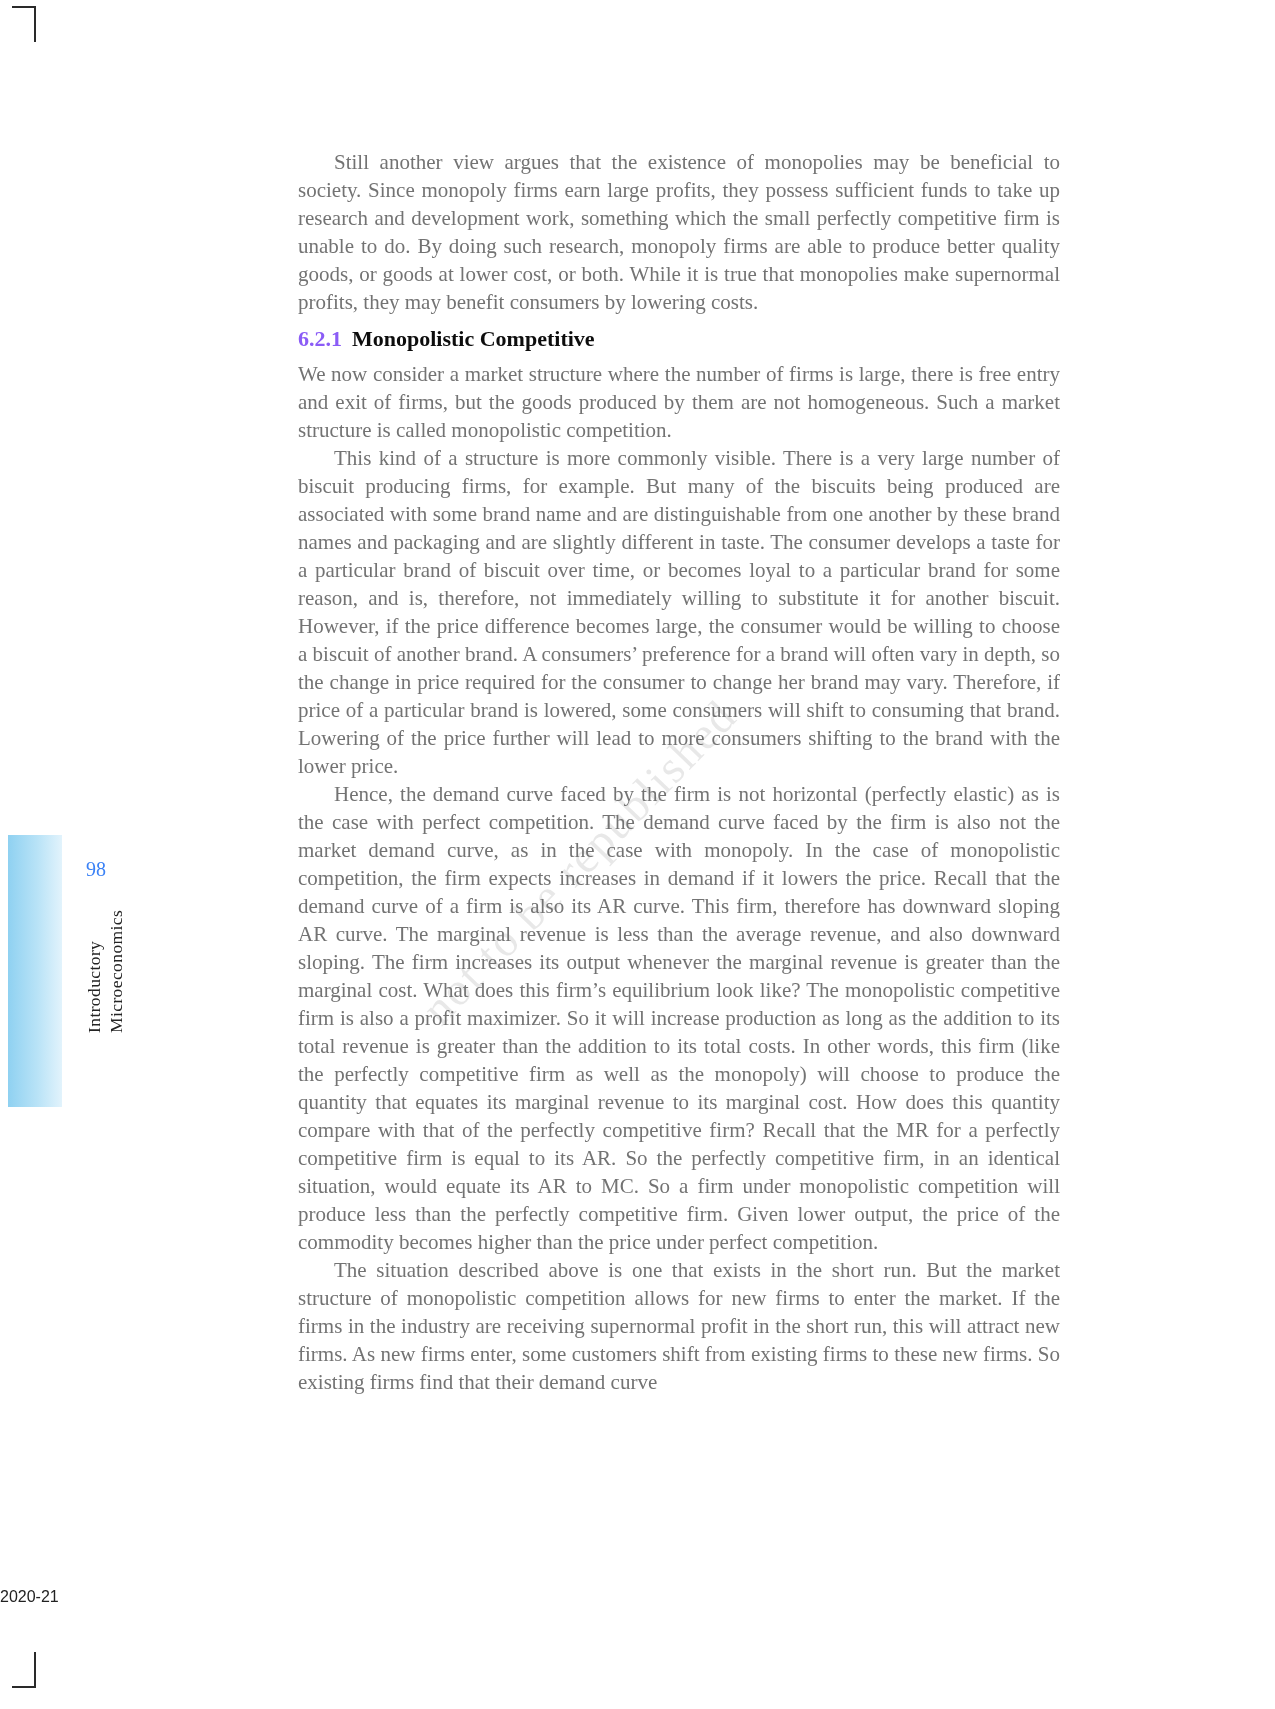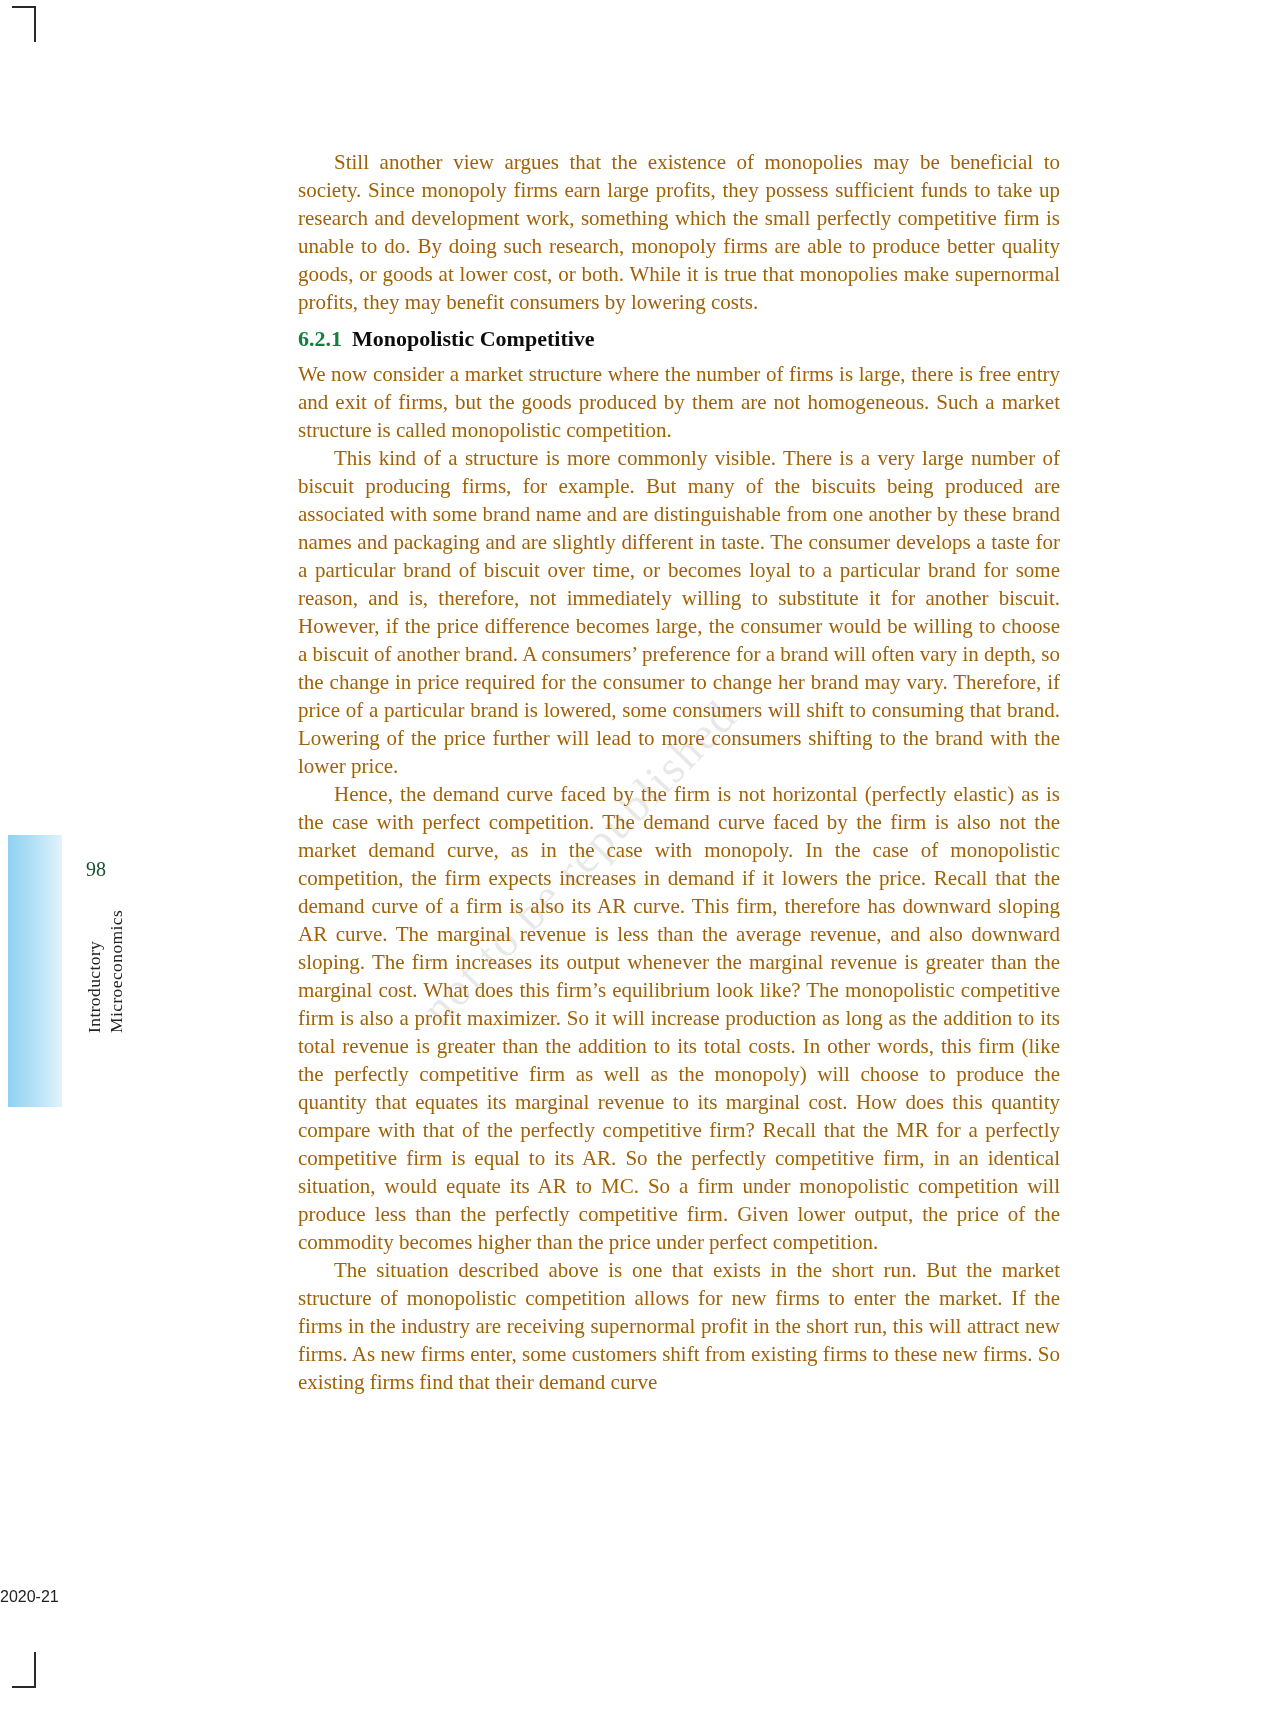--- a/index.html
+++ b/index.html
@@ -44,21 +44,21 @@
     top: 835px;
     width: 54px;
     height: 272px;
     background: linear-gradient(to right, #8fd1f1 0%, #b9e3f7 55%, #e2f3fc 100%);
   }
   .page-number {
     position: absolute;
     left: 86px;
     top: 858px;
     font-size: 20px;
-    color: #14532d;
+    color: #3b82f6;
   }
   .sidebar-title {
     position: absolute;
     left: 84px;
     top: 893px;
     height: 140px;
     writing-mode: vertical-rl;
     transform: rotate(180deg);
     font-size: 17.5px;
     letter-spacing: 0.4px;
@@ -87,21 +87,21 @@
     position: absolute;
     left: 298px;
     top: 148px;
     width: 762px;
   }
   .para {
     margin: 0;
     font-size: 21px;
     line-height: 28px;
     text-align: justify;
-    color: #a16207;
+    color: #737373;
   }
   .para.indent { text-indent: 36px; }
 
   .section-heading-row {
     position: relative;
     margin-top: 25px;
     margin-bottom: 12px;
     height: 38px;
   }
   .heading-accent-bar {
@@ -124,21 +124,21 @@
   }
   .section-heading .sec-num { margin-right: 10px; font-variant: normal; }
 
   .subsection {
     margin: 10px 0 8px 0;
     font-size: 22px;
     font-weight: bold;
     color: #0d0d0d;
   }
   .subsection .subsec-num {
-    color: #15803d;
+    color: #8b5cf6;
     margin-right: 10px;
   }
 
   .footer {
     position: absolute;
     left: 0;
     top: 1588px;
     width: 100%;
     text-align: left;
     font-family: "Liberation Sans", sans-serif;

